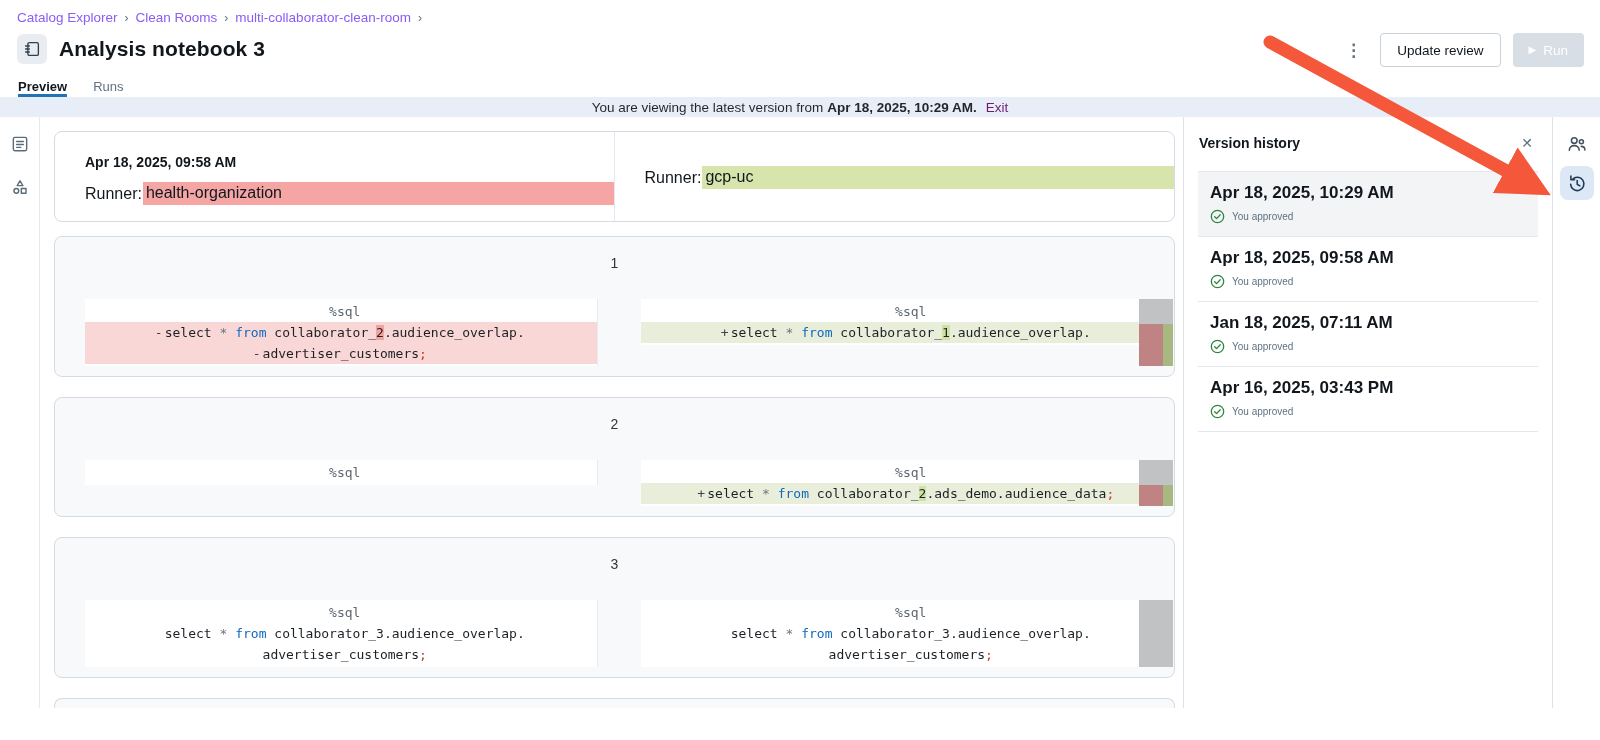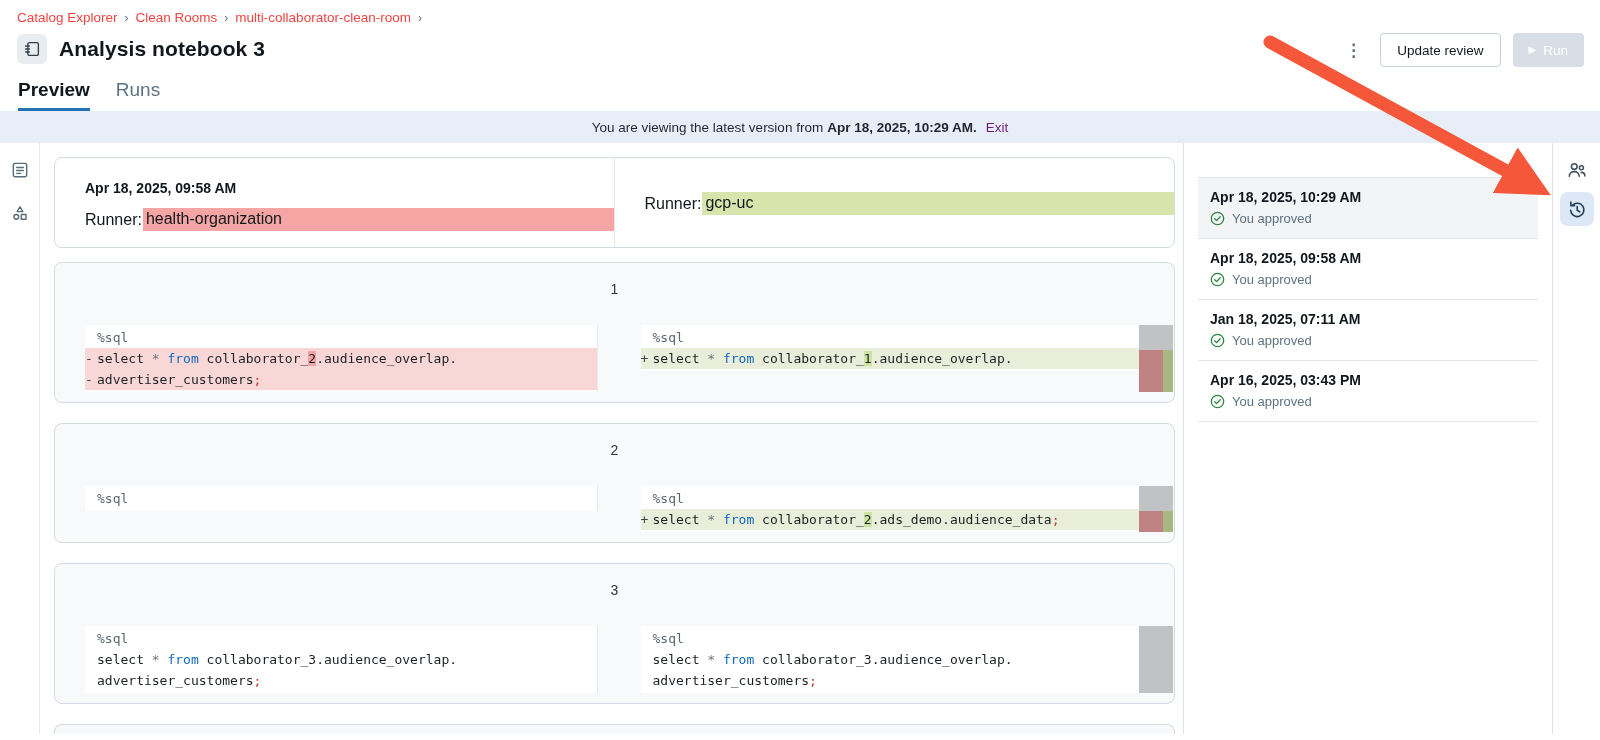--- a/index.html
+++ b/index.html
@@ -3,36 +3,36 @@
 <meta charset="utf-8">
 <style>
   * { box-sizing: border-box; margin: 0; padding: 0; }
   html,body { width:1600px; height:740px; overflow:hidden; }
   body { font-family:"Liberation Sans", sans-serif; background:#fff; color:#11171c; position:relative; }
   .page { width:1600px; height:740px; position:relative; overflow:hidden; background:#fff; }
 
   
   header { padding:10px 16px 0 17px; position:relative; }
   .breadcrumb { font-size:13.5px; }
-  .breadcrumb a { color:#ef4444; text-decoration:none; cursor:pointer; }
+  .breadcrumb a { color:#8b5cf6; text-decoration:none; cursor:pointer; }
   .breadcrumb .sep { color:#5f7281; margin:0 7px; font-size:12px; }
   .title-row { display:flex; align-items:center; gap:12px; margin-top:9px; }
   .title-icon-box { width:30px; height:30px; border-radius:6px; background:#e9edf1; display:flex; align-items:center; justify-content:center; flex:0 0 auto; }
   h1 { font-size:21px; font-weight:700; color:#11171c; letter-spacing:.1px; }
   .actions { position:absolute; top:33px; right:16px; display:flex; align-items:center; gap:12px; }
   .kebab { border:none; background:transparent; color:#5f7281; font-size:17px; font-weight:700; cursor:pointer; line-height:1; padding:4px 6px; }
   .btn-secondary { height:34px; padding:0 16px; background:#fff; border:1px solid #c9d2db; border-radius:4px; font-size:13.5px; color:#11171c; font-family:inherit; cursor:pointer; }
   .btn-run { height:34px; padding:0 16px; background:#d8dee5; border:none; border-radius:4px; font-size:13.5px; color:#fff; font-family:inherit; display:flex; align-items:center; gap:7px; cursor:default; }
   .btn-run .play { font-size:10px; line-height:1; }
   .tabs { display:flex; gap:26px; margin-top:15px; padding-left:1px; }
-  .tab { font-size:19px; padding-bottom:7px; cursor:pointer; border-bottom:3px solid transparent; color:#5f7281; }
+  .tab { font-size:13px; cursor:pointer; border-bottom:3px solid transparent; color:#5f7281; }
   .tab.active { color:#11171c; font-weight:700; border-bottom-color:#2272b4; }
 
   
-  .banner { height:32px; background:#e8eef8; display:flex; align-items:center; justify-content:center; font-size:13.5px; color:#1f262d; }
+  .banner { height:20px; background:#e8eef8; display:flex; align-items:center; justify-content:center; font-size:13.5px; color:#1f262d; }
   .banner b { margin-left:4px; }
   .banner a { color:#701a75; margin-left:9px; text-decoration:none; cursor:pointer; }
 
   
   .content { display:flex; height:591px; }
   .left-rail { width:40px; border-right:1px solid #e6eaee; padding-top:13px; display:flex; flex-direction:column; align-items:center; gap:15px; flex:0 0 auto; }
   .rail-btn { background:transparent; border:none; cursor:pointer; width:28px; height:28px; display:flex; align-items:center; justify-content:center; border-radius:6px; }
   main { flex:1 1 auto; padding:14px 8px 0 14px; overflow:hidden; position:relative; background:#fff; }
 
   
@@ -44,21 +44,21 @@
   .runner-label { margin-right:1px; flex:0 0 auto; }
   .runner-value { flex:1 1 auto; padding:2px 0 3px 3px; }
   .runner-value.removed { background:#f4a5a4; }
   .runner-value.added { background:#d7e5ad; }
 
   
   .diff-cell { border:1px solid #d5dbe2; border-radius:8px; background:#f8f9fb; margin-bottom:20px; padding:18px 0 10px 0; }
   .cell-number { text-align:center; font-size:14px; color:#30363c; height:20px; margin-bottom:24px; }
   .cell-cols { display:flex; }
   .cell-col { flex:1 1 50%; position:relative; }
-  .code { background:#fff; font-family:"DejaVu Sans Mono", monospace; font-size:13px; line-height:21px; padding:2px 0; }
+  .code { background:#fff; font-family:"DejaVu Sans Mono", monospace; font-size:13px; line-height:21px; padding:2px 0;text-align:center; }
   .cell-col.left .code { margin:0 17px 0 30px; border-right:1px solid #e8ebee; }
   .cell-col.right .code { margin:0 1px 0 26px; }
   .code-line { white-space:pre; padding-right:4px; }
   .code-line .prefix { display:inline-block; width:12px; color:#3c434a; }
   .code-line.removed { background:#f9d7d6; }
   .code-line.added { background:#e8eed9; }
   .tk-plain { color:#1c2126; }
   .tk-kw { color:#1068bf; }
   .tk-op { color:#6e7781; }
   .tk-magic { color:#5c6670; }
@@ -74,22 +74,22 @@
 
   
   .version-panel { width:369px; flex:0 0 auto; border-left:1px solid #dde2e8; padding-top:16px; background:#fff; }
   .vp-head { display:flex; align-items:center; justify-content:space-between; padding:0 15px; }
   .vp-title { font-size:14px; font-weight:700; }
   .vp-close { border:none; background:transparent; color:#5f7281; font-size:14px; cursor:pointer; padding:2px 4px; }
   .vp-list { margin:18px 14px 0 14px; }
   .vh-item { padding:11px 12px 12px 12px; border-bottom:1px solid #e4e8ec; cursor:pointer; }
   .vh-item:first-child { border-top:1px solid #e4e8ec; }
   .vh-item.selected { background:#f2f4f6; }
-  .vh-date { font-size:14px; font-weight:700; color:#11171c; }
-  .vh-status { display:flex; align-items:center; gap:7px; margin-top:6px; font-size:13px; color:#5f7281; }
+  .vh-date { font-size:17px; font-weight:700; color:#11171c; }
+  .vh-status { display:flex; align-items:center; gap:7px; margin-top:6px; font-size:10px; color:#5f7281; }
   .vh-check { display:flex; align-items:center; }
 
   
   .right-rail { width:48px; flex:0 0 auto; border-left:1px solid #dde2e8; padding-top:10px; display:flex; flex-direction:column; align-items:center; gap:5px; background:#fff; }
   .right-rail .rail-btn { width:34px; height:34px; border-radius:8px; }
   .right-rail .rail-btn.active { background:#dce8f6; }
 
   
   .arrow-svg { position:absolute; left:0; top:0; width:1600px; height:740px; pointer-events:none; z-index:60; }
 </style>
@@ -234,20 +234,24 @@
                 </div>
               </div>
             </div>
           </section>
         </div>
 
       <div class="next-card"></div>
     </main>
 
     <aside class="version-panel">
+      <div class="vp-head">
+        <span class="vp-title">Version history</span>
+        <button class="vp-close">✕</button>
+      </div>
       <div class="vp-list" id="vh-list">
           <div class="vh-item selected">
             <div class="vh-date">Apr 18, 2025, 10:29 AM</div>
             <div class="vh-status">
               <span class="vh-check">
                 <svg width="15" height="15" viewBox="0 0 16 16">
                   <circle cx="8" cy="8" r="6.6" fill="none" stroke="#2e8540" stroke-width="1.4"></circle>
                   <path d="M5 8.3l2 2 3.9-4.2" fill="none" stroke="#2e8540" stroke-width="1.4" stroke-linecap="round" stroke-linejoin="round"></path>
                 </svg>
               </span>

